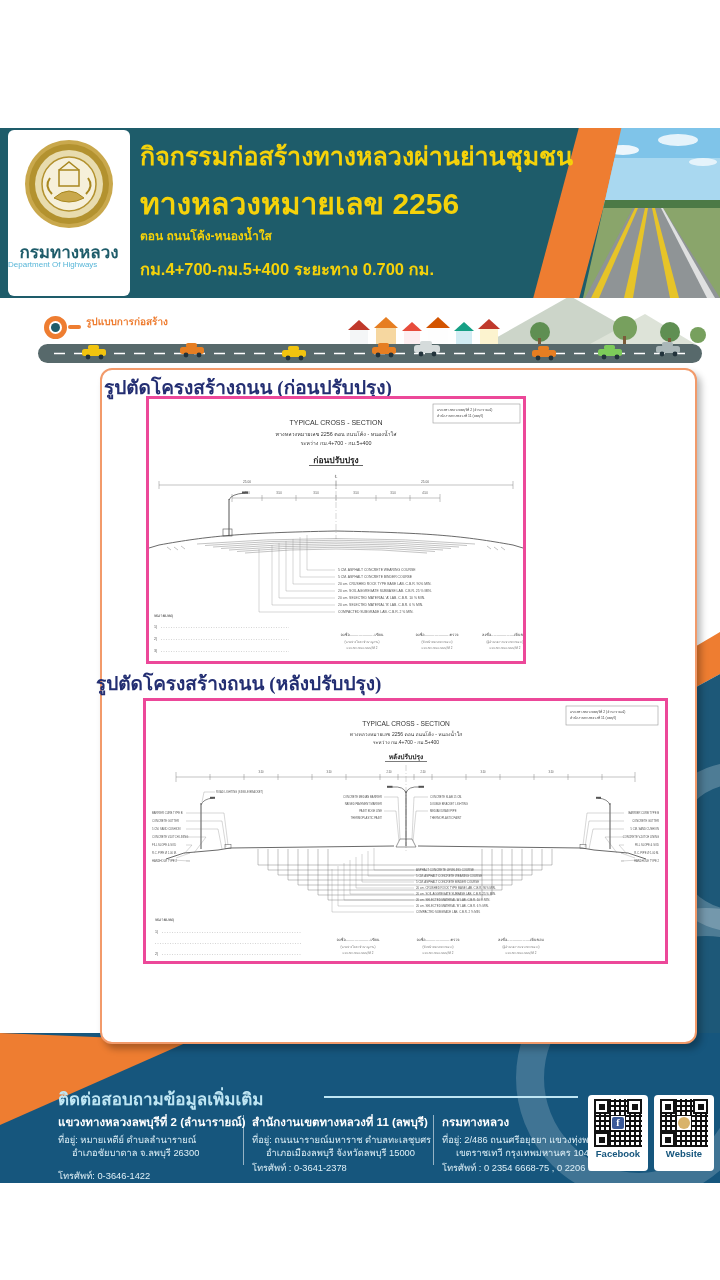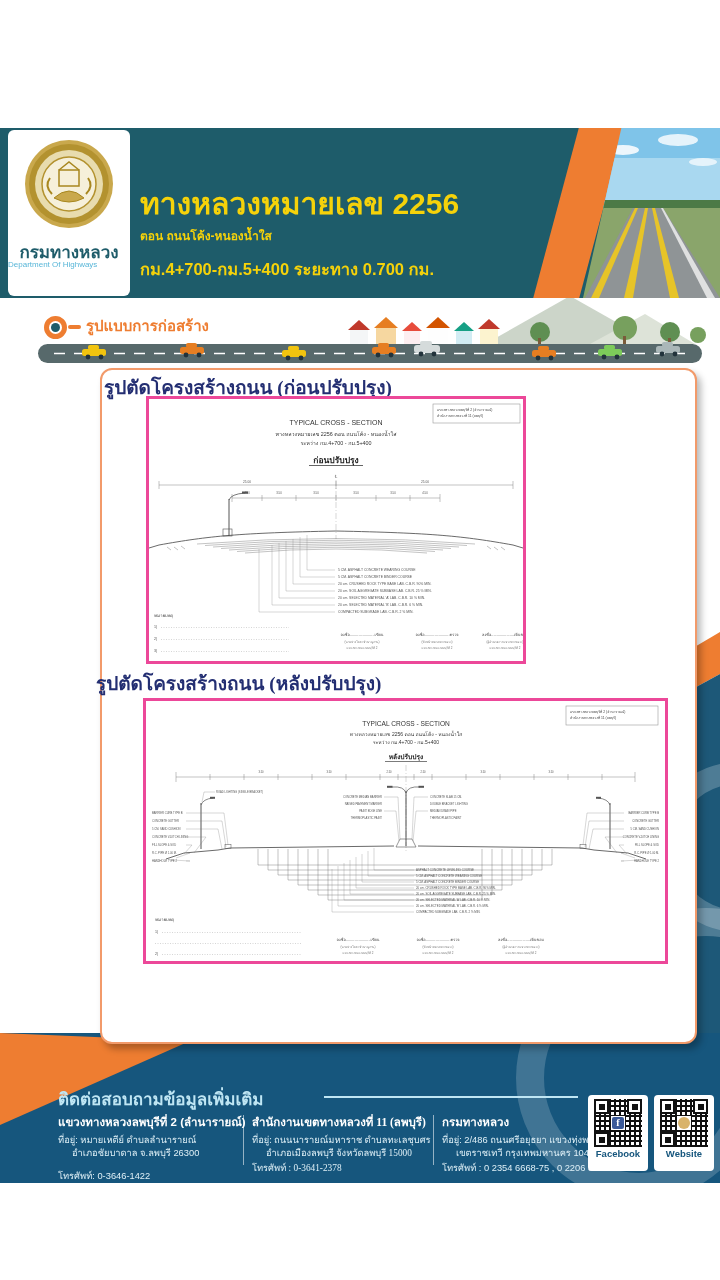--- a/index.html
+++ b/index.html
@@ -76,28 +76,29 @@
     <circle cx="45" cy="48" r="27" fill="none" stroke="#b3922f" stroke-width="1.5"></circle>
     <rect x="35" y="34" width="20" height="16" fill="none" stroke="#a8871f" stroke-width="1.5"></rect>
     <path d="M35 34 L45 26 L55 34" fill="none" stroke="#a8871f" stroke-width="1.5"></path>
     <path d="M30 62 Q45 48 60 62 Q45 70 30 62" fill="#c9a84c" stroke="#a8871f" stroke-width="1"></path>
     <path d="M28 58 Q20 50 26 42" fill="none" stroke="#a8871f" stroke-width="2"></path>
     <path d="M62 58 Q70 50 64 42" fill="none" stroke="#a8871f" stroke-width="2"></path>
   </svg>
   <div class="abs" style="left:8px;top:238px;width:122px;text-align:center;color:#1e5c6a;font-weight:bold;font-size:17px;z-index:2;">กรมทางหลวง</div>
   <div class="abs" style="left:8px;top:260px;width:122px;text-align:left;color:#58b6d8;font-size:8px;z-index:2;">Department Of Highways</div>
 
+  <div class="abs ttl" style="left:140px;top:136px;font-size:25px;z-index:2;">กิจกรรมก่อสร้างทางหลวงผ่านย่านชุมชน</div>
   <div class="abs ttl" style="left:140px;top:180px;font-size:30px;z-index:2;">ทางหลวงหมายเลข 2256</div>
   <div class="abs ttl" style="left:140px;top:226px;font-size:12px;z-index:2;">ตอน ถนนโค้ง-หนองน้ำใส</div>
   <div class="abs ttl" style="left:140px;top:256px;font-size:16.5px;z-index:2;">กม.4+700-กม.5+400 ระยะทาง 0.700 กม.</div>
 
   <span class="abs bull-outer"></span>
   <span class="abs bull-dot"></span>
   <span class="abs bull-dash"></span>
-  <div class="abs" style="left:86px;top:314px;color:#ee7d31;font-weight:bold;font-size:15px;">รูปแบบการก่อสร้าง</div>
+  <div class="abs" style="left:86px;top:314px;color:#ee7d31;font-weight:bold;font-size:10px;">รูปแบบการก่อสร้าง</div>
 
   <svg class="abs" style="left:30px;top:292px;" width="680" height="80" viewBox="0 0 680 80">
     <polygon points="455,52 540,4 625,52" fill="#ccd5c9"></polygon>
     <polygon points="560,52 615,22 665,52" fill="#dde3d8"></polygon>
     <g>
       <circle cx="510" cy="40" r="10" fill="#5f8f52"></circle>
         <rect x="508" y="46" width="3" height="8" fill="#7a5b3a"></rect>
       <circle cx="595" cy="36" r="12" fill="#77a05e"></circle>
         <rect x="593" y="44" width="3" height="9" fill="#7a5b3a"></rect>
       <circle cx="640" cy="40" r="10" fill="#5f8f52"></circle>
@@ -467,21 +468,21 @@
     <div class="abs fline" style="left:324px;top:63px;width:254px;"></div>
 
     <div class="abs" style="left:58px;top:80px;width:180px;">
       <div class="fcol-t">แขวงทางหลวงลพบุรีที่ 2 (ลำนารายณ์)</div>
       <div class="fcol-a" style="margin-top:3px;">ที่อยู่: หมายเหตีย์ ตำบลลำนารายณ์</div>
       <div class="fcol-a" style="padding-left:14px;">อำเภอชัยบาดาล จ.ลพบุรี 26300</div>
       <div class="fcol-a" style="margin-top:10px;">โทรศัพท์: 0-3646-1422</div>
     </div>
     <div class="abs fdiv" style="left:243px;top:82px;"></div>
 
-    <div class="abs" style="left:252px;top:80px;width:176px;font-family:Liberation Serif, serif;">
+    <div class="abs" style="left:252px;top:80px;width:176px;">
       <div class="fcol-t">สำนักงานเขตทางหลวงที่ 11 (ลพบุรี)</div>
       <div class="fcol-a" style="margin-top:3px;">ที่อยู่: ถนนนารายณ์มหาราช ตำบลทะเลชุบศร</div>
       <div class="fcol-a" style="padding-left:14px;">อำเภอเมืองลพบุรี จังหวัดลพบุรี 15000</div>
       <div class="fcol-a" style="margin-top:2px;">โทรศัพท์ : 0-3641-2378</div>
     </div>
     <div class="abs fdiv" style="left:433px;top:82px;"></div>
 
     <div class="abs" style="left:442px;top:80px;width:144px;">
       <div class="fcol-t">กรมทางหลวง</div>
       <div class="fcol-a" style="margin-top:3px;">ที่อยู่: 2/486 ถนนศรีอยุธยา แขวงทุ่งพญาไท</div>

